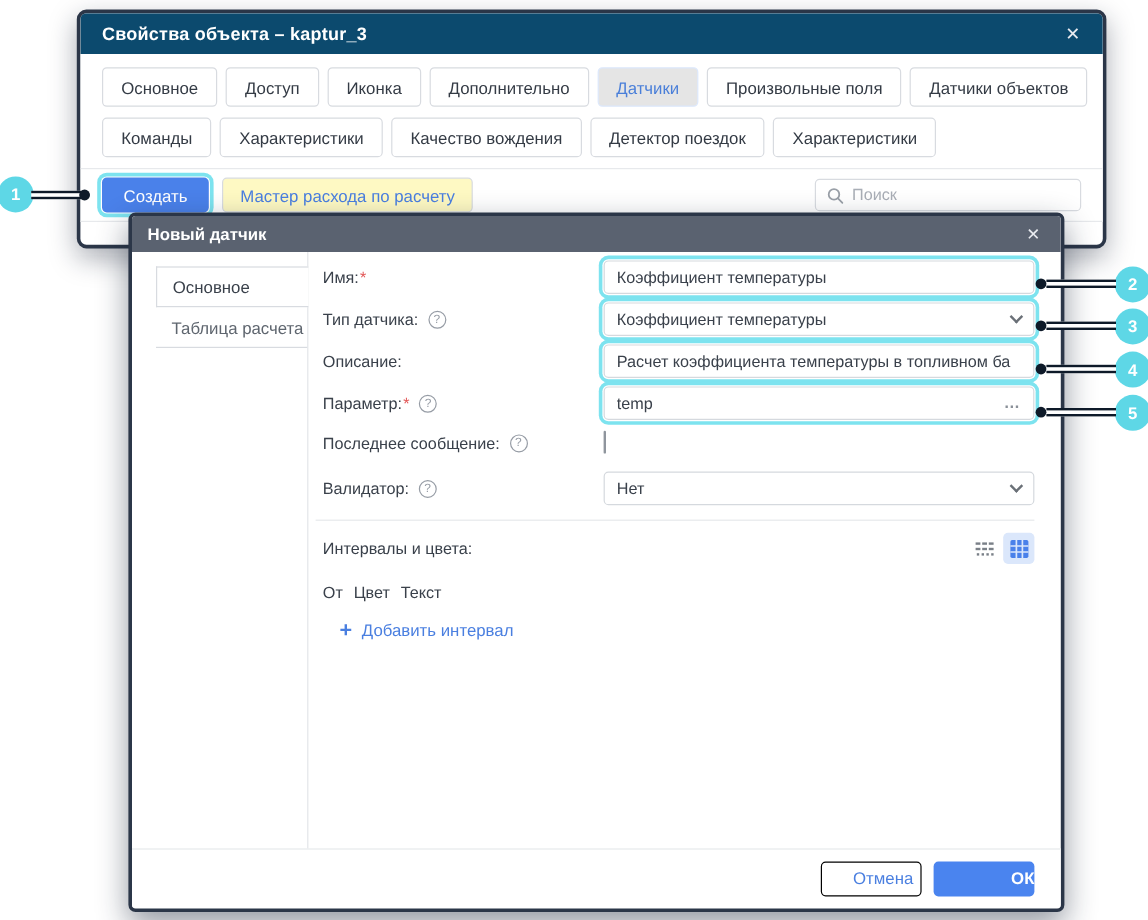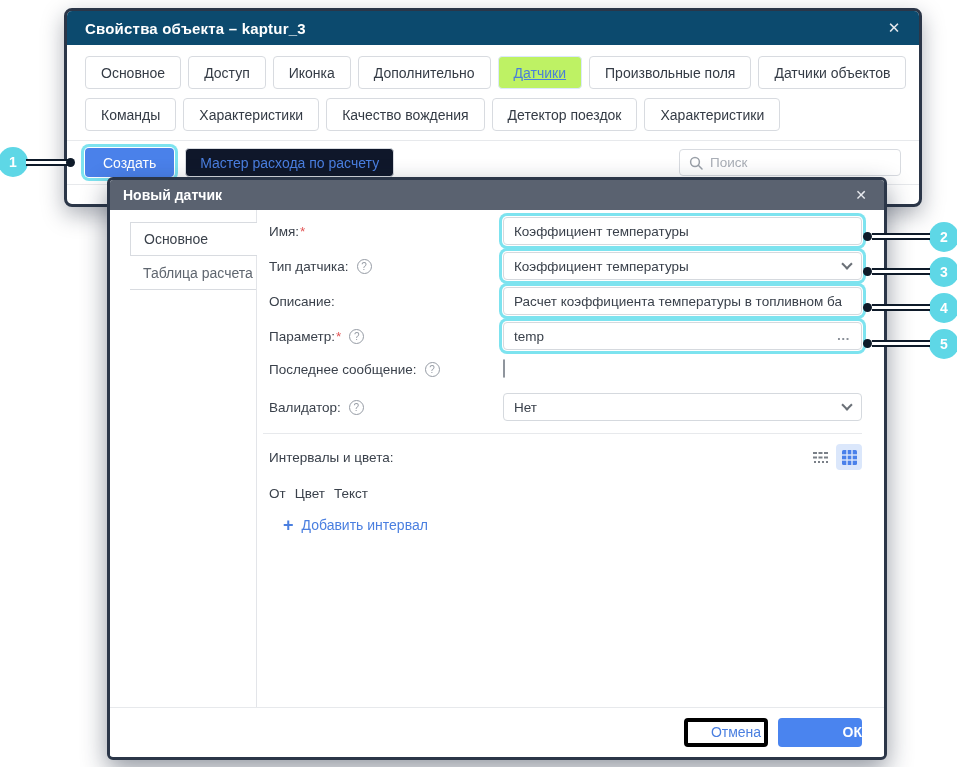--- a/index.html
+++ b/index.html
@@ -14,27 +14,27 @@
   .d-header { height:34px; background:#0c4a6e; display:flex; align-items:center;
               padding:0 14px 0 18px; }
   .d-title { color:#fff; font-size:15px; font-weight:700; letter-spacing:.2px; }
   .d-close { margin-left:auto; color:#e8eaef; font-size:15px; font-weight:700; cursor:pointer;
              width:22px; height:22px; display:flex; align-items:center; justify-content:center; }
   .d-body { background:#fff; }
   .tabs { padding:11px 18px 0 18px; }
   .tab-row { display:flex; gap:7px; margin-bottom:9px; }
   .tab { height:33px; padding:0 15px; border:1px solid #d8dbe0; border-radius:4px; background:#fff;
          font-size:14px; color:#343b45; display:flex; align-items:center; cursor:pointer; white-space:nowrap; }
-  .tab.active { background:#bef264; border-color:#dce8fc; color:#4a7fd9;text-decoration:underline; }
+  .tab.active { background:#e5e5e5; border-color:#dce8fc; color:#4a7fd9; }
   .d-sep { border-top:1px solid #e7e9ec; }
   .d-toolbar { display:flex; align-items:center; padding:7px 18px; }
   .btn-create { height:29px; padding:0 18px; background:#4a81ea; color:#fff; border:none; border-radius:4px;
                 font-size:14px; cursor:pointer;
                 box-shadow:0 0 0 1px #fff, 0 0 0 4px #7de3ef; }
-  .btn-master { height:29px; margin-left:11px; padding:0 14px; background:#0f172a; color:#4a7fe0;
+  .btn-master { height:29px; margin-left:11px; padding:0 14px; background:#fef9c3; color:#4a7fe0;
                 border:1px solid #d8dbe0; border-radius:4px; font-size:14px; cursor:pointer; }
   .search { margin-left:auto; width:222px; height:27px; border:1px solid #d8dbe0; border-radius:4px;
             display:flex; align-items:center; padding:0 9px; background:#fff; }
   .search svg { flex-shrink:0; }
   .search input { border:none; outline:none; width:100%; margin-left:7px; font-size:13.5px; color:#3a414b;
                   font-family:inherit; background:transparent; }
   .search input::placeholder { color:#a9aeb6; }
 
   
   .modal { position:absolute; left:107px; top:177px; width:780px; height:583px;
@@ -81,21 +81,21 @@
   .tbtn { width:26px; height:26px; border-radius:4px; display:flex; align-items:center;
           justify-content:center; cursor:pointer; }
   .tbtn.active { background:#dbe7fb; }
   .cols-row { margin-top:16px; font-size:13.5px; color:#3a414b; display:flex; }
   .cols-row span { margin-right:9px; }
   .add-row { margin-top:16px; margin-left:14px; display:flex; align-items:center; cursor:pointer; }
   .plus { color:#4a7fe0; font-size:18px; font-weight:700; margin-right:8px; line-height:14px; }
   .add-label { color:#4a7fe0; font-size:14px; }
   .m-footer { height:49px; border-top:1px solid #e7e9ec; display:flex; align-items:center;
               justify-content:flex-end; gap:10px; padding-right:22px; background:#fff; }
-  .btn-cancel { min-width:84px; height:29px; background:#fff; border:4px solid #000000; border-radius:4px;
+  .btn-cancel { min-width:84px; height:29px; background:#fff; border:1px solid #000000; border-radius:4px;
                 color:#4a7fe0; font-size:14px; cursor:pointer; font-family:inherit;padding-left:20px; }
   .btn-ok { min-width:84px; height:29px; background:#4a84ef; border:none; border-radius:4px;
             color:#fff; font-size:14px; font-weight:600; cursor:pointer; font-family:inherit;text-align:right; }
 
   
   .badge { position:absolute; width:30px; height:30px; border-radius:50%; background:#5ed7e6;
            color:#fff; font-size:14px; font-weight:700; display:flex; align-items:center;
            justify-content:center; z-index:10; }
   .cline { position:absolute; height:7px; background:#fff; border-top:2.5px solid #0e1a29;
            border-bottom:2.5px solid #0e1a29; z-index:10; }

